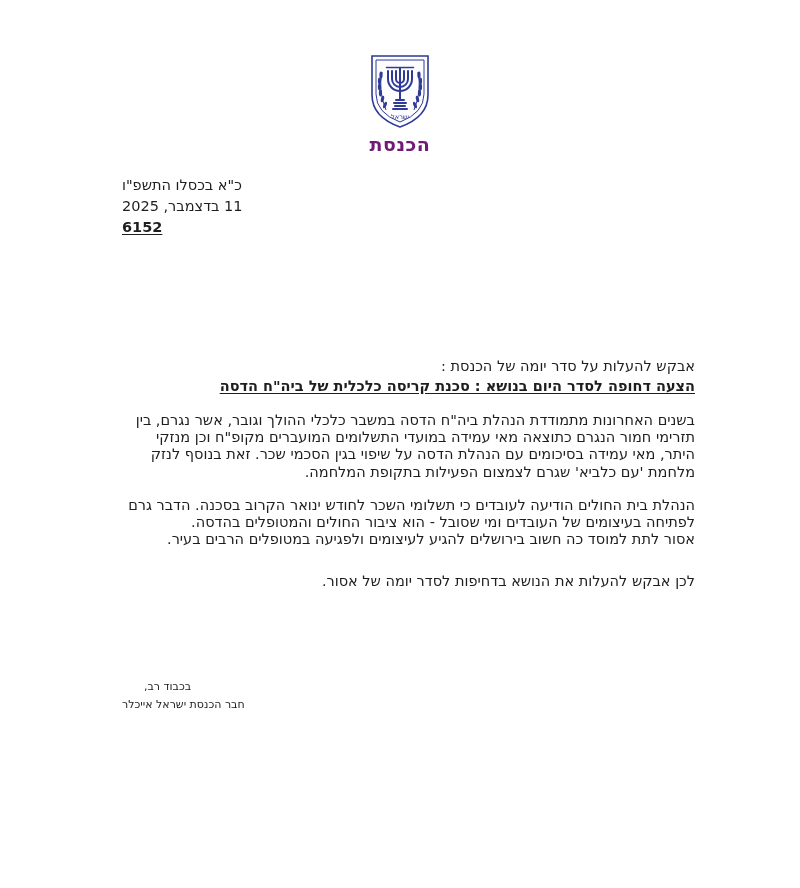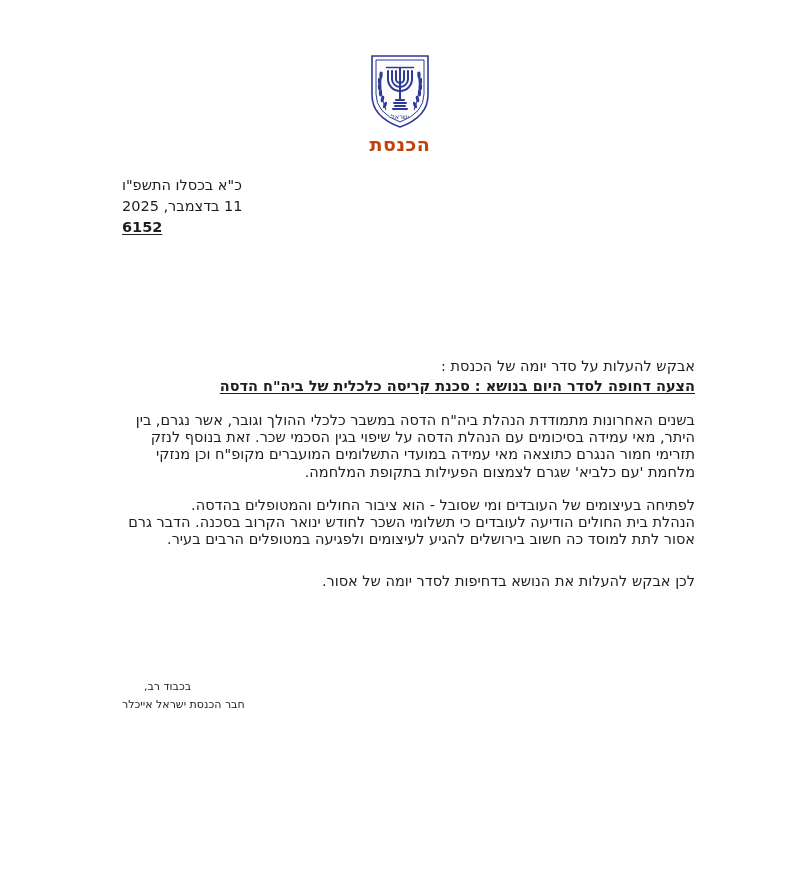--- a/index.html
+++ b/index.html
@@ -13,21 +13,21 @@
     overflow:hidden;
   }
   
   .letterhead{
     position:absolute;top:53px;left:0;width:800px;
     display:flex;flex-direction:column;align-items:center;
   }
   .emblem{width:66px;height:78px;display:block;}
   .org-name{
     margin-top:2px;
-    font-size:19px;font-weight:bold;color:#c2410c;
+    font-size:19px;font-weight:bold;color:#701a75;
     letter-spacing:0.5px;
   }
   
   .date-block{
     position:absolute;top:175px;left:122px;
     direction:rtl;text-align:left;
     font-size:14.5px;line-height:21px;
   }
   .ref-number{font-weight:bold;text-decoration:underline;text-underline-offset:2px;}
   
@@ -124,28 +124,28 @@
 
   <div class="subject">
     <div class="subject-intro">אבקש להעלות על סדר יומה של הכנסת :</div>
     <div class="subject-title">הצעה דחופה לסדר היום בנושא : סכנת קריסה כלכלית של ביה"ח הדסה</div>
   </div>
 
   <div class="body-block">
 
     <div>
       <div class="pline">בשנים האחרונות מתמודדת הנהלת ביה"ח הדסה במשבר כלכלי ההולך וגובר, אשר נגרם, בין</div>
+      <div class="pline">תזרימי חמור הנגרם כתוצאה מאי עמידה במועדי התשלומים המועברים מקופ"ח וכן מנזקי</div>
       <div class="pline">היתר, מאי עמידה בסיכומים עם הנהלת הדסה על שיפוי בגין הסכמי שכר. זאת בנוסף לנזק</div>
-      <div class="pline">תזרימי חמור הנגרם כתוצאה מאי עמידה במועדי התשלומים המועברים מקופ"ח וכן מנזקי</div>
       <div class="pline">מלחמת 'עם כלביא' שגרם לצמצום הפעילות בתקופת המלחמה.</div>
     </div>
 
     <div class="para2">
+      <div class="pline">הנהלת בית החולים הודיעה לעובדים כי תשלומי השכר לחודש ינואר הקרוב בסכנה. הדבר גרם</div>
       <div class="pline">לפתיחה בעיצומים של העובדים ומי שסובל - הוא ציבור החולים והמטופלים בהדסה.</div>
-      <div class="pline">הנהלת בית החולים הודיעה לעובדים כי תשלומי השכר לחודש ינואר הקרוב בסכנה. הדבר גרם</div>
       <div class="pline">אסור לתת למוסד כה חשוב בירושלים להגיע לעיצומים ולפגיעה במטופלים הרבים בעיר.</div>
     </div>
 
     <div class="closing">לכן אבקש להעלות את הנושא בדחיפות לסדר יומה של אסור.</div>
   </div>
 
   <div class="signature">
     <div class="valediction">בכבוד רב,</div>
     <div class="signer">חבר הכנסת ישראל אייכלר</div>
   </div>

